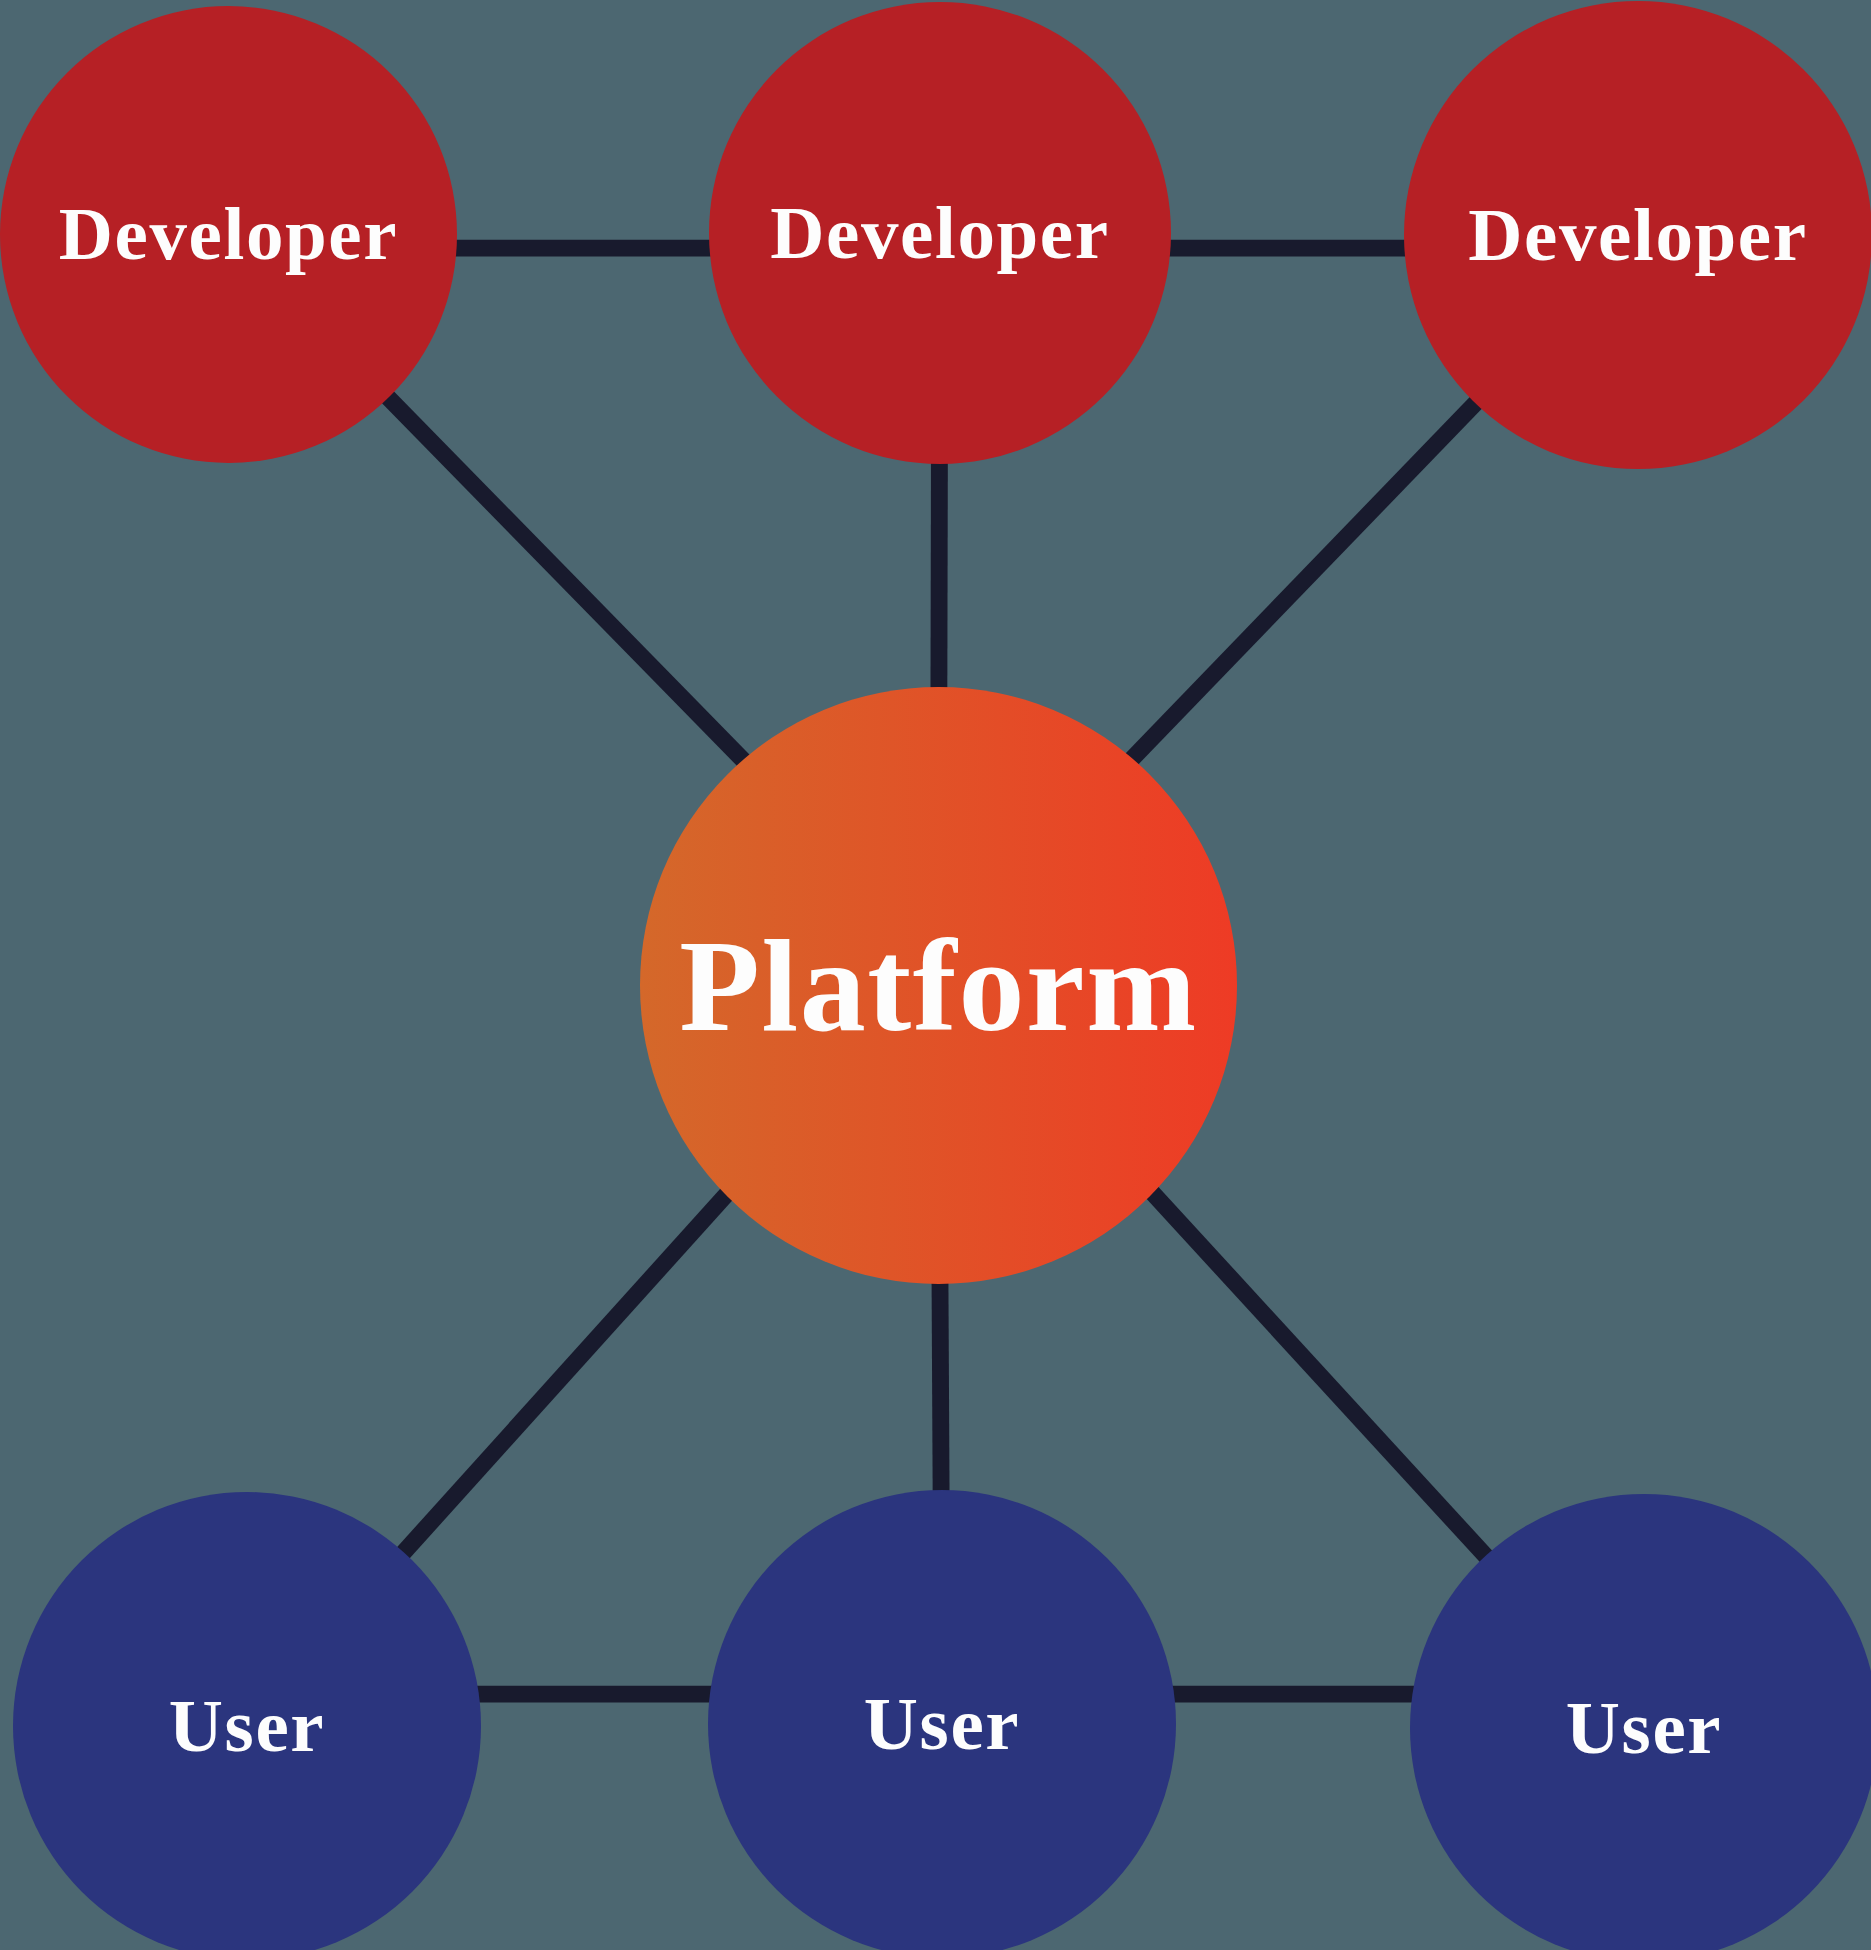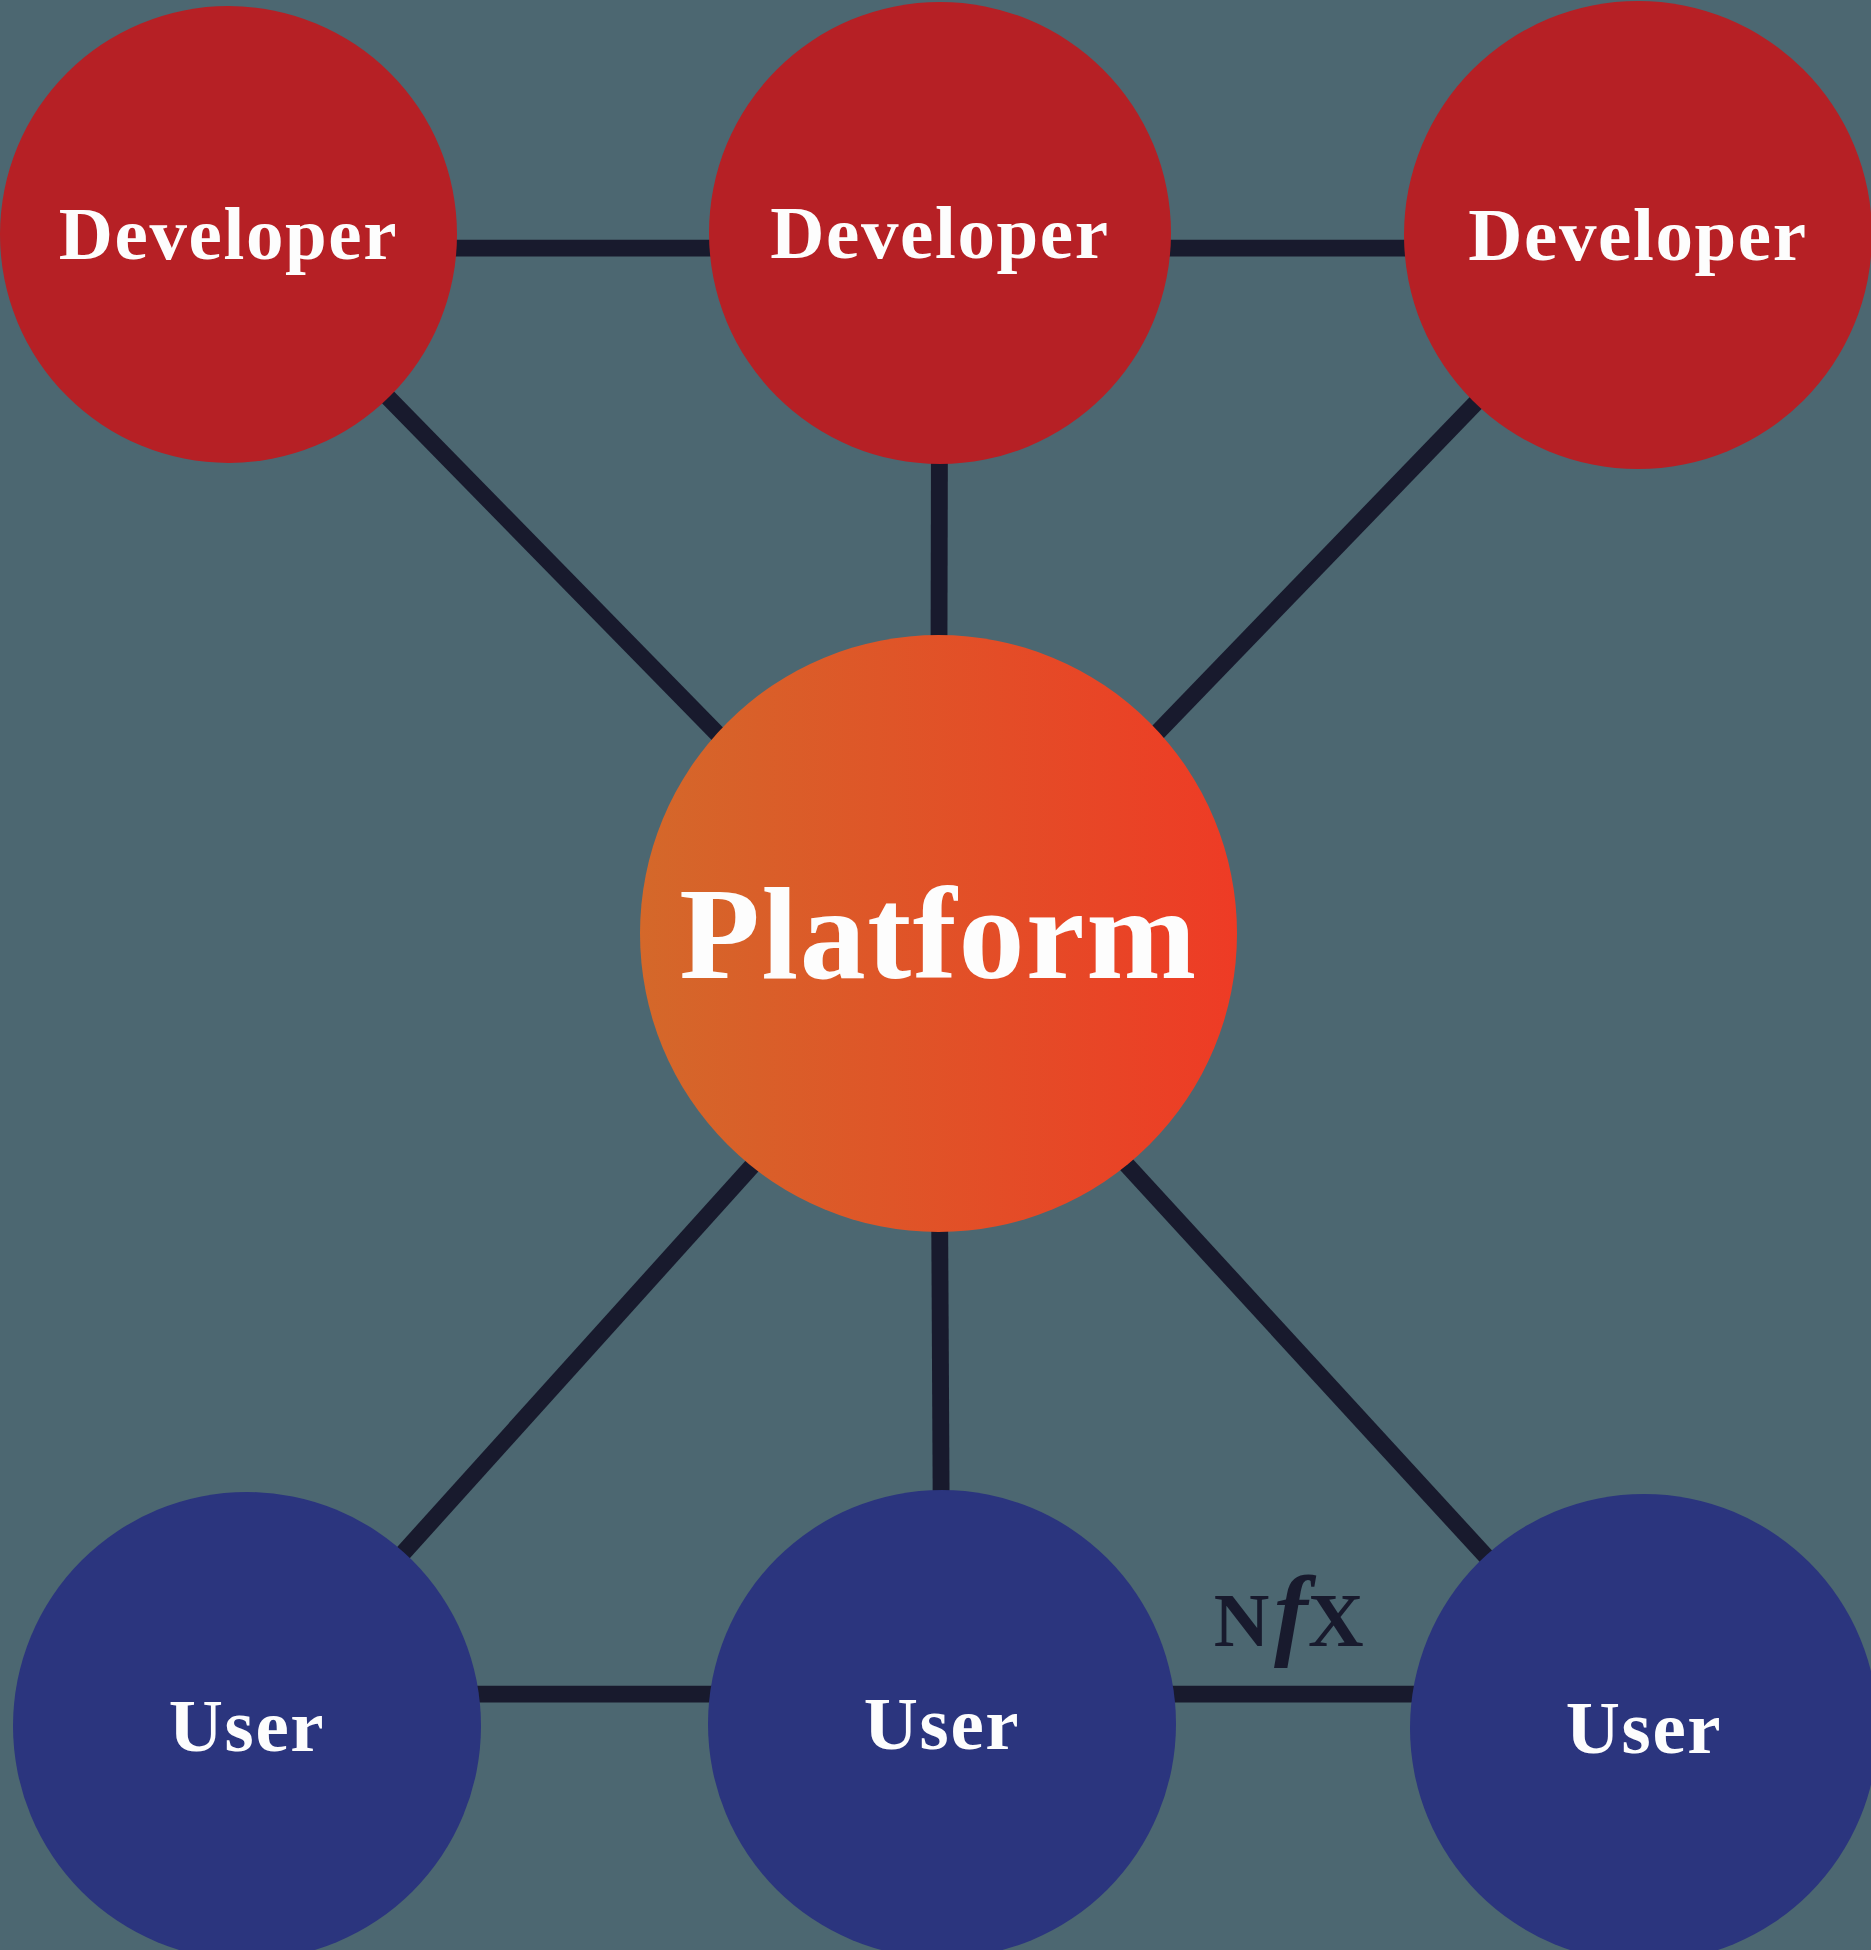--- a/index.html
+++ b/index.html
@@ -67,28 +67,27 @@
   <div id="nodes">
       <div class="node" style="left: 0px; top: 5.6px; width: 457px; height: 457px; background: rgb(182, 32, 37);">
         <span class="node-label" style="font-size: 75px; color: rgb(253, 253, 253);">Developer</span>
       </div>
       <div class="node" style="left: 709px; top: 1.6px; width: 462px; height: 462px; background: rgb(182, 32, 37);">
         <span class="node-label" style="font-size: 75px; color: rgb(253, 253, 253);">Developer</span>
       </div>
       <div class="node" style="left: 1404px; top: 0.8px; width: 468px; height: 468px; background: rgb(182, 32, 37);">
         <span class="node-label" style="font-size: 75px; color: rgb(253, 253, 253);">Developer</span>
       </div>
-      <div class="node" style="left: 640px; top: 635px; width: 597px; height: 597px; background: linear-gradient(90deg, rgb(212, 104, 42), rgb(238, 59, 37));">
+      <div class="node" style="left: 640px; top: 687px; width: 597px; height: 597px; background: linear-gradient(90deg, rgb(212, 104, 42), rgb(238, 59, 37));">
         <span class="node-label" style="font-size: 132px; color: rgb(253, 253, 253);">Platform</span>
       </div>
       <div class="node" style="left: 13px; top: 1492px; width: 468px; height: 468px; background: rgb(43, 53, 126);">
         <span class="node-label" style="font-size: 75px; color: rgb(253, 253, 253);">User</span>
       </div>
       <div class="node" style="left: 708px; top: 1490px; width: 468px; height: 468px; background: rgb(43, 53, 126);">
         <span class="node-label" style="font-size: 75px; color: rgb(253, 253, 253);">User</span>
       </div>
       <div class="node" style="left: 1410px; top: 1494px; width: 468px; height: 468px; background: rgb(43, 53, 126);">
         <span class="node-label" style="font-size: 75px; color: rgb(253, 253, 253);">User</span>
       </div>
     </div>
-  <div id="logo" style="left: 1291px; top: 1612px; font-size: 77px; color: rgb(24, 26, 45);"><span>N</span><span class="logo-f">f</span><span>X</span></div>
 </div>
 
 
 </body></html>

